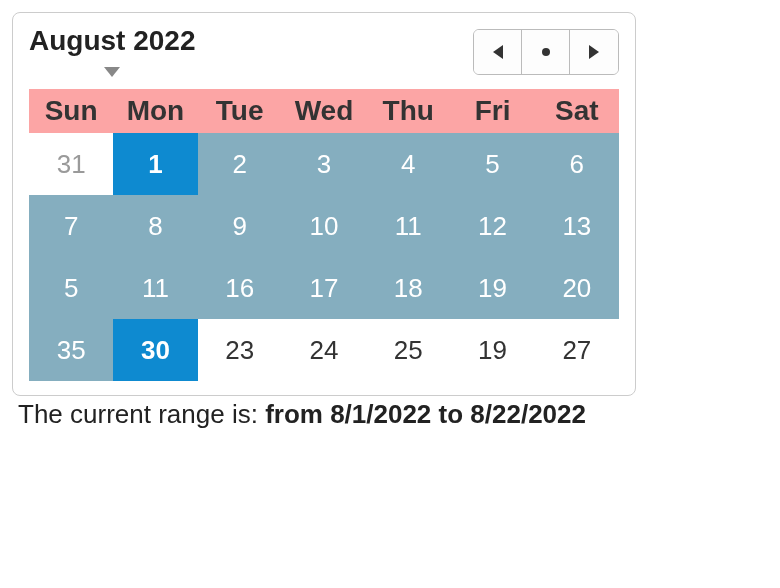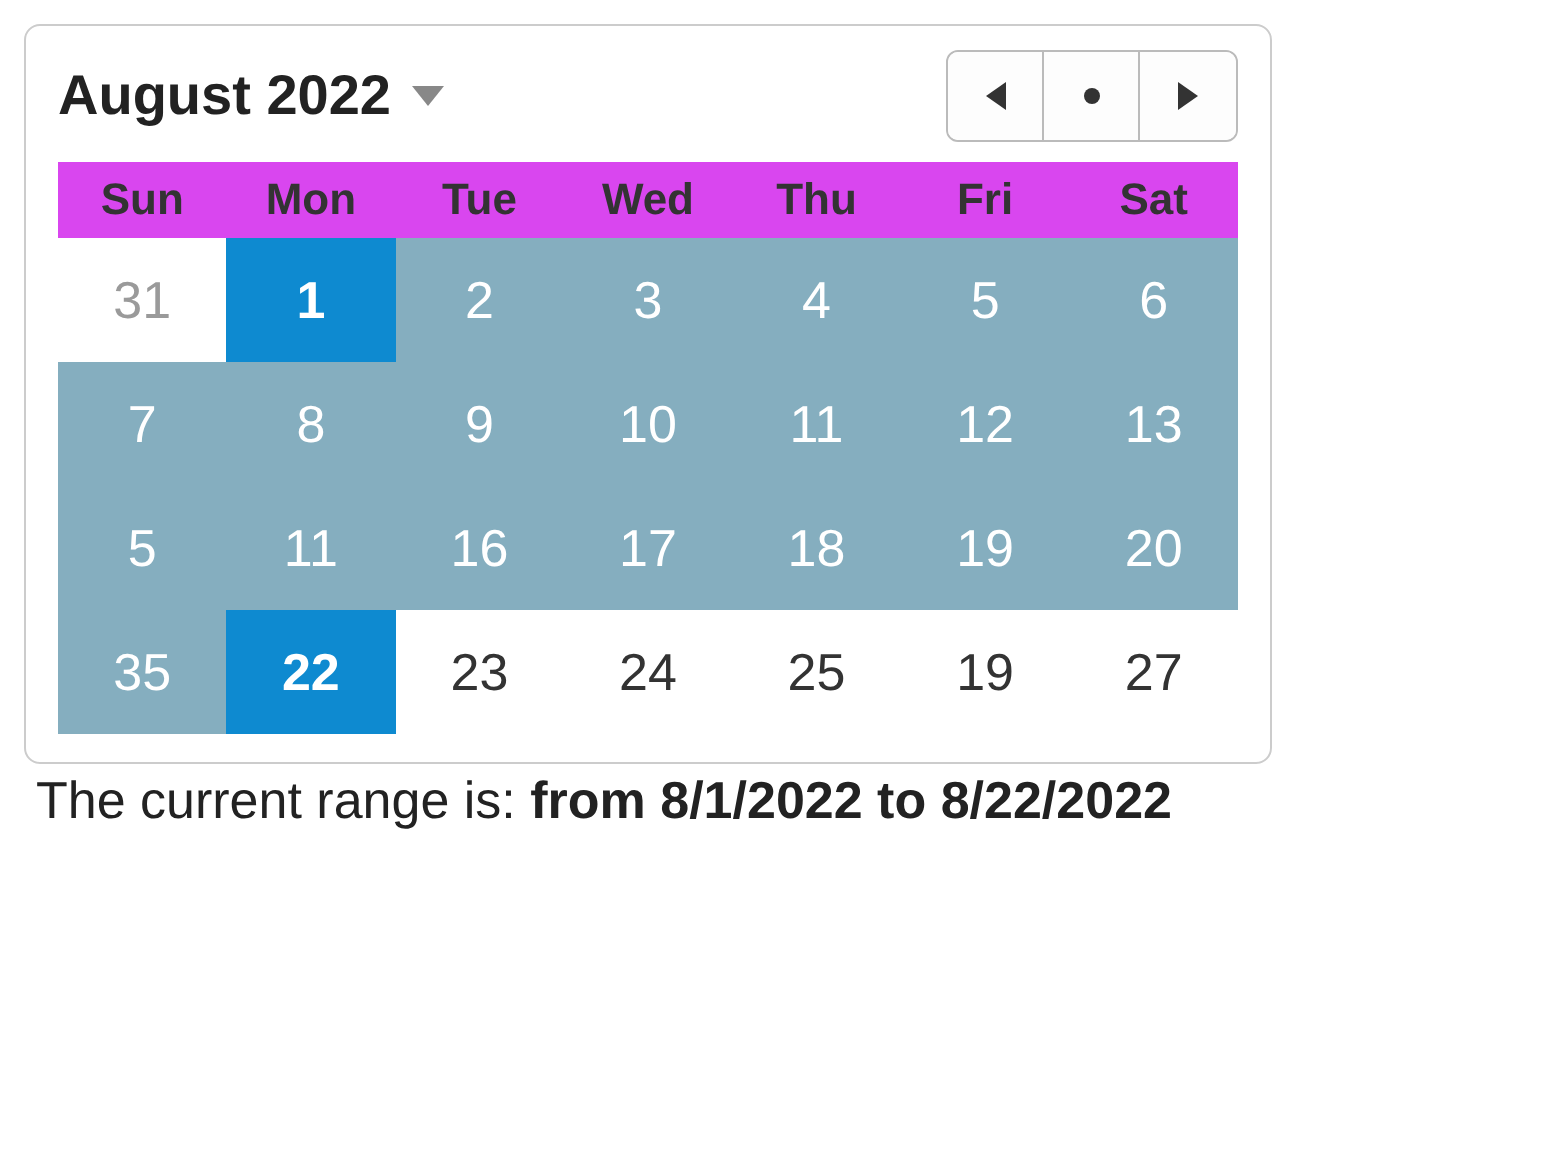--- a/index.html
+++ b/index.html
@@ -20,20 +20,21 @@
     display: flex;
     align-items: center;
     justify-content: space-between;
     margin-bottom: 10px;
   }
   .month-picker {
     display: flex;
     align-items: center;
     gap: 8px;
     cursor: pointer;
+    flex-direction: column;
   }
   .month-label {
     font-weight: 700;
     font-size: 28px;
   }
   .month-caret svg { display: block; }
   .nav-group {
     display: flex;
     border: 1px solid #bbb;
     border-radius: 6px;
@@ -50,23 +51,23 @@
     border-right: 1px solid #bbb;
   }
   .nav-btn:last-child { border-right: none; }
   .nav-btn svg { display: block; }
   .grid {
     width: 100%;
     border-collapse: collapse;
     table-layout: fixed;
   }
   .grid th {
-    background: #d946ef;
+    background: #fca5a5;
     font-weight: 700;
-    font-size: 22px;
+    font-size: 28px;
     padding: 6px 0;
     color: #333;
   }
   .grid td {
     text-align: center;
     font-size: 26px;
     height: 62px;
     padding: 0;
     color: #333;
     cursor: pointer;
@@ -161,21 +162,21 @@
           <td class="in-range">5</td>
           <td class="in-range">11</td>
           <td class="in-range">16</td>
           <td class="in-range">17</td>
           <td class="in-range">18</td>
           <td class="in-range">19</td>
           <td class="in-range">20</td>
         </tr>
         <tr>
           <td class="in-range">35</td>
-          <td class="endpoint">22</td>
+          <td class="endpoint">30</td>
           <td>23</td>
           <td>24</td>
           <td>25</td>
           <td>19</td>
           <td>27</td>
         </tr>
       </tbody>
   </table>
 </div>
 

